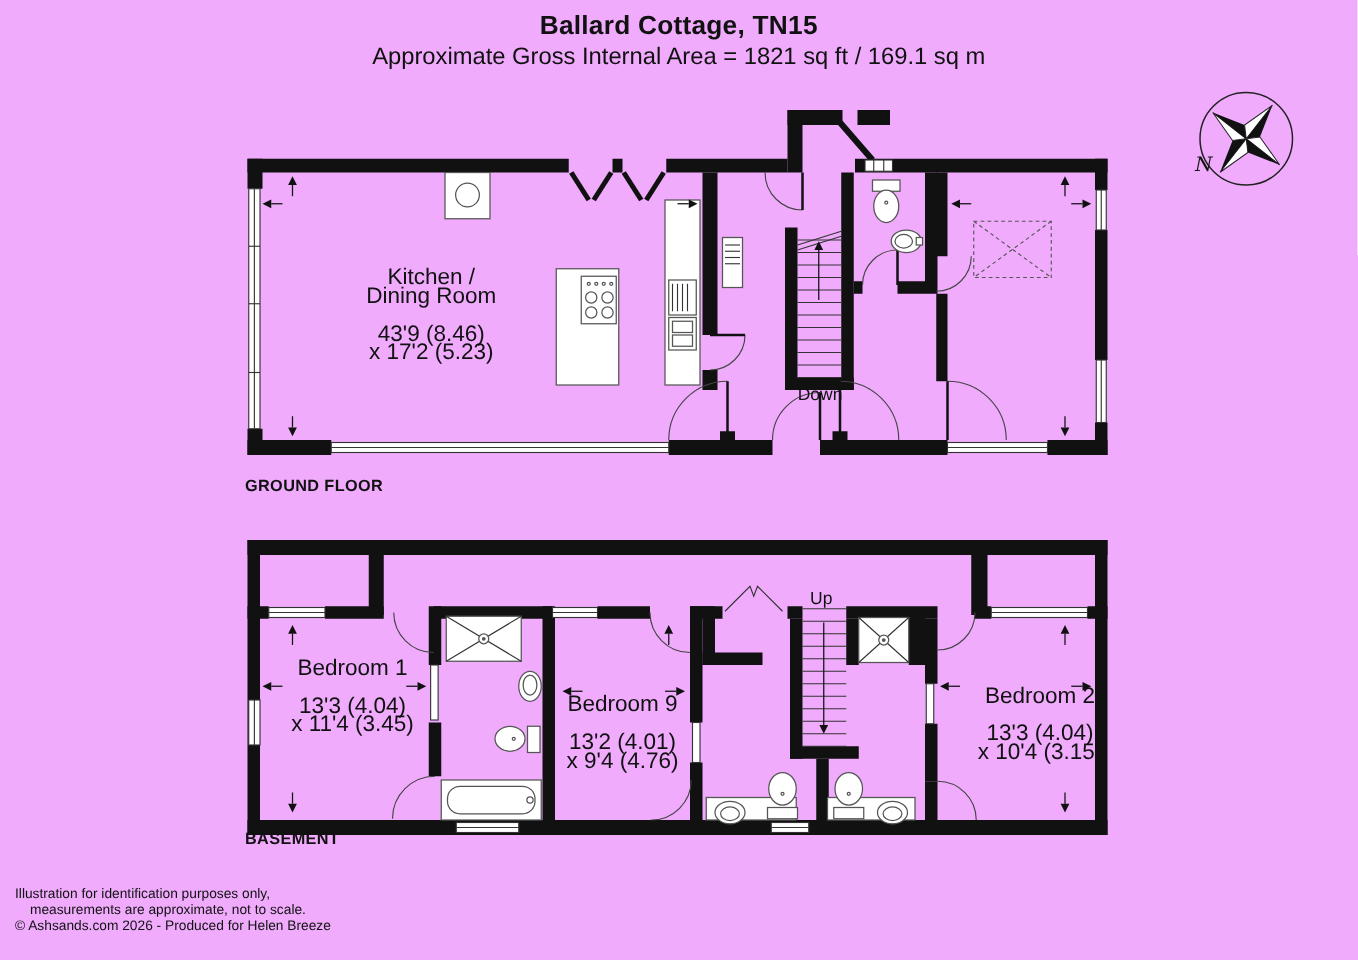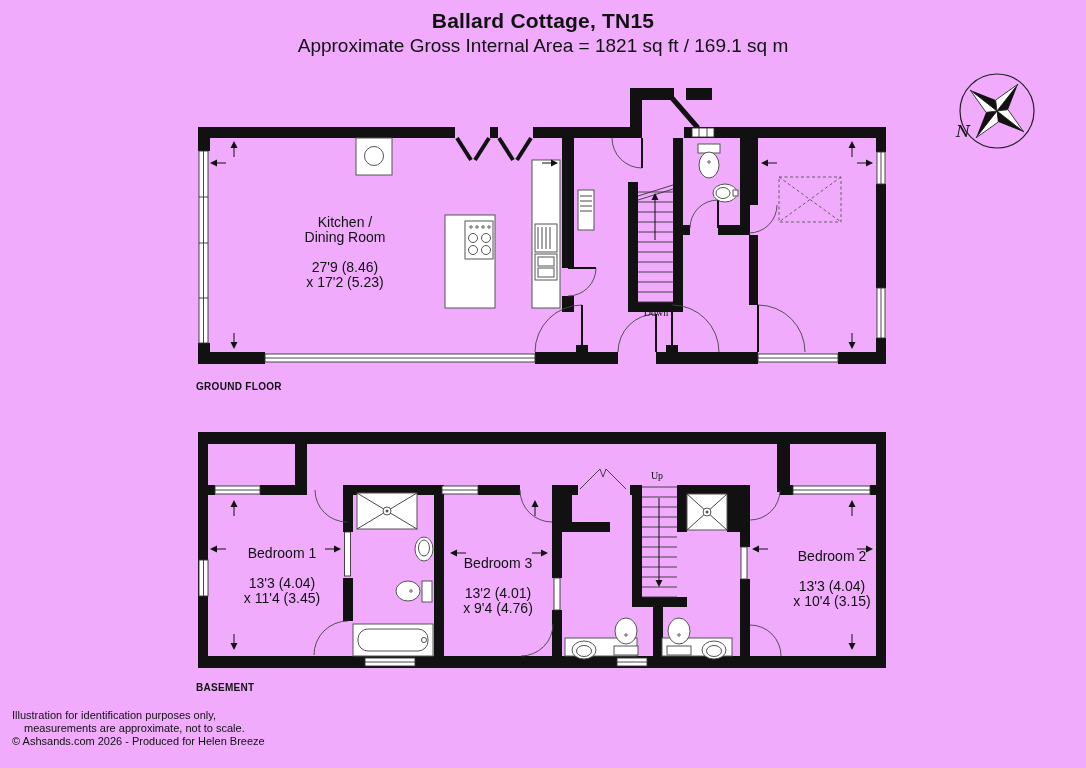--- a/index.html
+++ b/index.html
@@ -2,24 +2,24 @@
 <html><head>
 <meta charset="utf-8">
 <style>
   html,body{margin:0;padding:0;background:#fff;}
   #page{position:relative;width:1086px;height:768px;background:#f0abfc;overflow:hidden;
         font-family:"Liberation Sans",sans-serif;color:#111;}
   svg{position:absolute;left:0;top:0;}
   .title{position:absolute;left:0;top:9px;width:100%;text-align:center;
          font-size:21px;font-weight:bold;letter-spacing:.2px;}
   .subtitle{position:absolute;left:0;top:35px;width:100%;text-align:center;font-size:19px;}
-  .floor-label{position:absolute;font-size:10px;font-weight:bold;letter-spacing:.3px;}
+  .floor-label{position:absolute;font-size:13px;font-weight:bold;letter-spacing:.3px;}
   .room-label{position:absolute;transform:translate(-50%,-50%);text-align:center;
-              font-size:14px;line-height:15px;white-space:pre-line;}
-  .stair-label{position:absolute;transform:translate(-50%,0);font-size:10px;font-family:Liberation Serif, serif;}
+              font-size:18px;line-height:15px;white-space:pre-line;}
+  .stair-label{position:absolute;transform:translate(-50%,0);font-size:14px;}
   .north-label{position:absolute;font-family:"DejaVu Serif",serif;font-style:italic;font-size:16px;}
   .footer{position:absolute;left:12px;width:100%;text-align:left;font-size:11px;line-height:13px;}
   .w{fill:#111;stroke:none;}
   .win{fill:#fff;stroke:#333;stroke-width:0.9;}
   .thin{fill:none;stroke:#333;stroke-width:0.9;}
   .fix{fill:#fff;stroke:#555;stroke-width:1;}
   .arc{fill:none;stroke:#444;stroke-width:0.9;}
   .leaf{stroke:#111;stroke-width:2;}
   .arr{stroke:#111;stroke-width:1;}
   .arrh{fill:#111;stroke:none;}
@@ -373,40 +373,40 @@
 </svg>
 
   <div class="title">Ballard Cottage, TN15</div>
   <div class="subtitle">Approximate Gross Internal Area = 1821 sq ft / 169.1 sq m</div>
 
   <div class="north-label" style="left:956px;top:122px;">N</div>
 
   <div class="room-label" style="left:345px;top:252px;">
     <div>Kitchen /
 Dining Room</div>
-    <div>27'9 (8.46)
+    <div>43'9 (8.46)
 x 17'2 (5.23)</div>
   </div>
   <div class="stair-label" style="left:656px;top:307px;">Down</div>
   <div class="floor-label" style="left:196px;top:381px;">GROUND FLOOR</div>
 
-  <div class="room-label" style="left:282px;top:576px;">
+  <div class="room-label" style="left:282px;top:557px;">
     <div>Bedroom 1</div>
     <div>13'3 (4.04)
 x 11'4 (3.45)</div>
   </div>
   <div class="room-label" style="left:498px;top:586px;">
-    <div>Bedroom 3</div>
+    <div>Bedroom 9</div>
     <div>13'2 (4.01)
 x 9'4 (4.76)</div>
   </div>
   <div class="room-label" style="left:812px;top:579px;margin-left:20px;">
     <div>Bedroom 2</div>
     <div>13'3 (4.04)
 x 10'4 (3.15)</div>
   </div>
   <div class="stair-label" style="left:657px;top:470px;">Up</div>
-  <div class="floor-label" style="left:196px;top:682px;">BASEMENT</div>
+  <div class="floor-label" style="left:196px;top:663px;">BASEMENT</div>
 
   <div class="footer" style="top:709px;">Illustration for identification purposes only,</div>
   <div class="footer" style="top:722px;padding-left:12px;">measurements are approximate, not to scale.</div>
   <div class="footer" style="top:735px;">© Ashsands.com 2026 - Produced for Helen Breeze</div>
 </div>
 
 </body></html>

